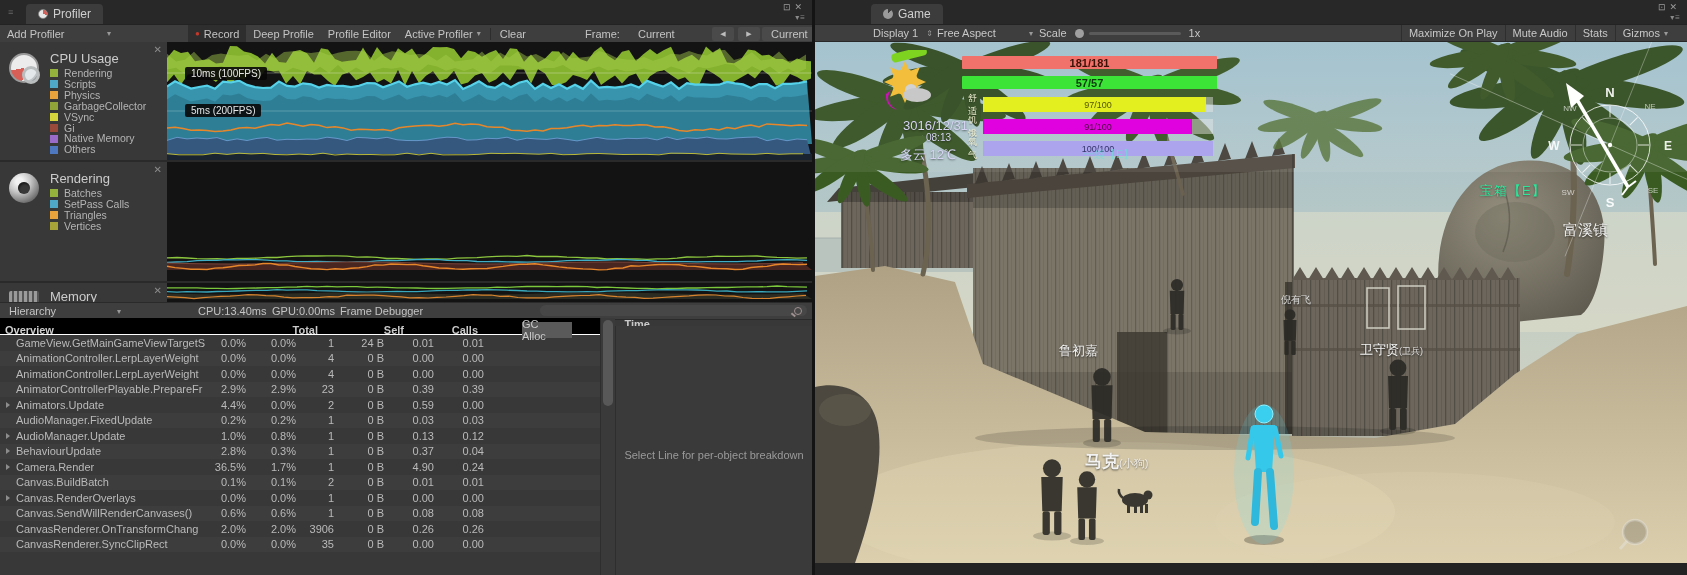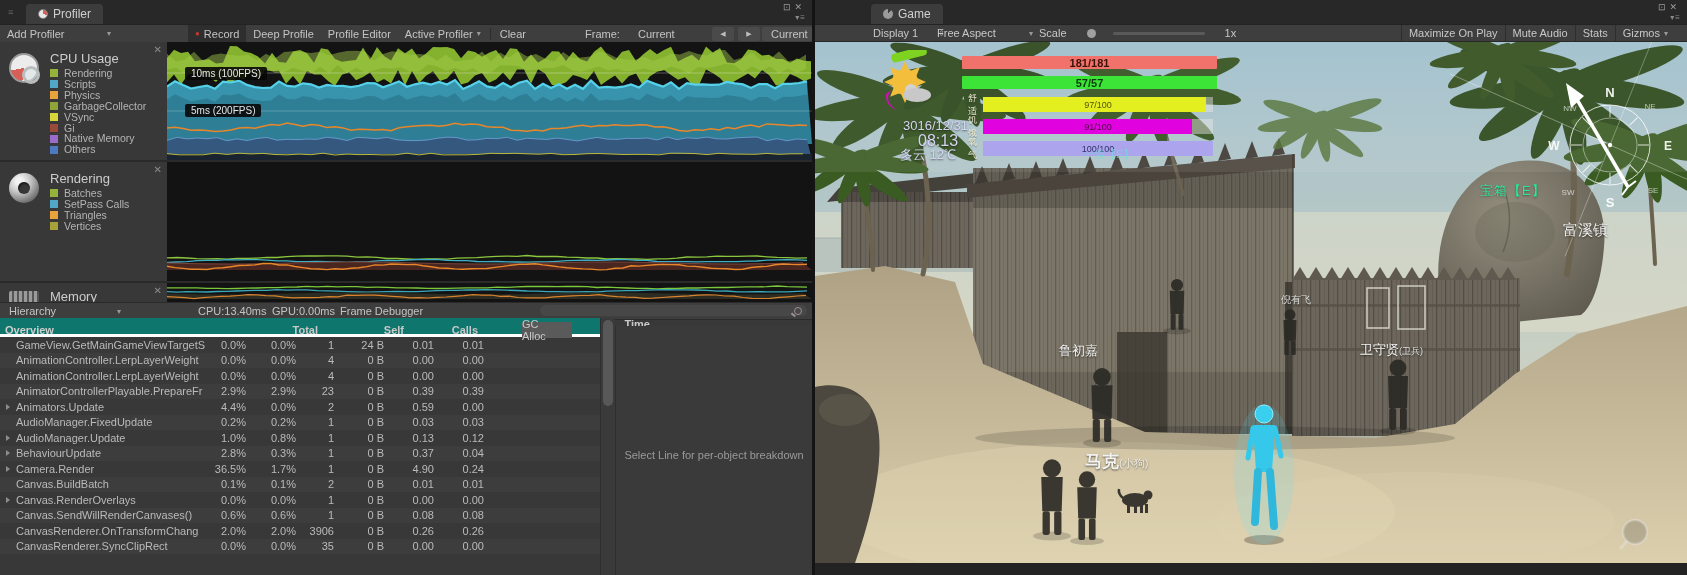--- a/index.html
+++ b/index.html
@@ -58,21 +58,21 @@
   .hier-dd{left:3px;width:112px;justify-content:space-between;padding:0 6px;}
   .searchpill{left:540px;width:262px;top:2px;height:11px;background:#474747;border-radius:7px;
               display:flex;align-items:center;justify-content:flex-end;padding-right:5px;}
   .mag{width:6px;height:6px;border:1.5px solid #A09090;border-radius:50%;position:relative;}
   .mag:after{content:'';position:absolute;left:-4px;top:6px;width:5px;height:1.5px;background:#A09090;transform:rotate(40deg);}
 
   
   .tablewrap{position:absolute;left:0;top:318px;width:600px;height:257px;background:#383838;}
   .thead,.trow{display:grid;grid-template-columns:16px 194px 44px 50px 38px 50px 50px 50px 44px 1fr;
                align-items:center;font-size:11px;}
-  .thead{height:16px;background:#0f766e;border-bottom:3px solid #ffffff;color:#C9C9C9;gap:36px;}
+  .thead{height:16px;background:#000000;border-bottom:1px solid #ffffff;color:#C9C9C9;gap:36px;}
   .thead .hname{grid-column:1/3;padding-left:5px;font-weight:bold;color:#CFCFCF;}
   .thead .num{font-weight:bold;}
   .thead .gch{background:#5A5A5A;height:16px;display:flex;align-items:center;justify-content:flex-end;padding-right:8px;box-sizing:border-box;}
   .num{text-align:right;padding-right:8px;}
   .trow{height:15.5px;color:#BABABA;}
   .trow:nth-child(even){background:#3D3D3D;}
   .tri{width:0;height:0;border-left:4px solid #8C8C8C;border-top:3.5px solid transparent;
        border-bottom:3.5px solid transparent;margin-left:6px;}
   .cname{overflow:hidden;white-space:nowrap;text-overflow:clip;}
   .sortglyph{font-size:9px;color:#C8C8C8;padding-left:14px;}
@@ -81,21 +81,21 @@
   .vthumb{margin:2px;height:86px;background:#585858;border-radius:6px;}
   .detail{position:absolute;left:615px;top:326px;width:196px;height:257px;background:#3A3A3A;
           border-left:1px solid #2E2E2E;display:flex;align-items:center;justify-content:center;}
   .detail span{color:#9A9A9A;font-size:11px;}
 
   
   #game-win .tab{left:56px;text-align:center;}
   .gicon{width:10px;height:10px;border-radius:50%;background:conic-gradient(#3C3C3C 0 12%,#9a9a9a 12% 100%);}
   .picon{width:10px;height:10px;}
   .gtoolbar{height:16px;}
-  .gt-item{position:absolute;top:0;height:16px;display:flex;align-items:center;gap:20px;font-size:11px;color:#C8C8C8;}
+  .gt-item{position:absolute;top:0;height:16px;display:flex;align-items:center;gap:8px;font-size:11px;color:#C8C8C8;}
   .rightgroup{position:absolute;right:12px;top:0;height:16px;display:flex;align-items:flex-end;font-size:11px;color:#C8C8C8;}
   .rightgroup .tbtn{border-left:1px solid #2E2E2E;height:16px;}
   .slider-track{width:92px;height:3px;background:#5A5A5A;border-radius:2px;}
   .slider-knob{width:9px;height:9px;border-radius:50%;background:#A0A0A0;margin-right:-3px;}
 
   .viewport{position:absolute;left:0;top:42px;width:872px;height:521px;overflow:hidden;background:#9DBECD;}
   .gfooter{position:absolute;left:0;top:563px;width:872px;height:12px;background:#232323;}
 
   
   .hud{position:absolute;z-index:5;}
@@ -719,21 +719,21 @@
               <polygon points="0,-21 4,-12 -4,-12" transform="rotate(315)"></polygon>
             </g>
             <circle r="13" fill="#F2BE3C"></circle>
           </g>
           <path d="M14,40 Q6,52 20,60 Q8,56 9,44 Z" fill="#CC10B8"></path>
           <circle cx="34" cy="40" r="6" fill="#D2D2D2"></circle>
           <ellipse cx="40" cy="45" rx="14" ry="7" fill="#C8C8C8"></ellipse>
         </svg>
       </div>
       <div class="hud hudtxt" style="left:88px;top:76px;font-size:13px;">3016/12/31</div>
-      <div class="hud hudtxt" style="left:103px;top:90px;font-size:16px;">08:13</div>
+      <div class="hud hudtxt" style="left:111px;top:90px;font-size:10px;">08:13</div>
       <div class="hud hudtxt" style="left:85px;top:104px;font-size:13px;">多云 12℃</div>
 
       <div class="bigbar" style="left: 147px; top: 14px; width: 255px; background: rgb(241, 113, 107);">
         <span style="color:#3A1208;">181/181</span>
       </div>
       <div class="bigbar" style="left: 147px; top: 34px; width: 255px; background: rgb(59, 228, 55);">
         <span style="color:#0B3A0B;">57/57</span>
       </div>
       <div class="smallbar" style="left:168px;top:55px;width:230px;">
         <span class="bar-label" style="right:236px;">舒适</span>

